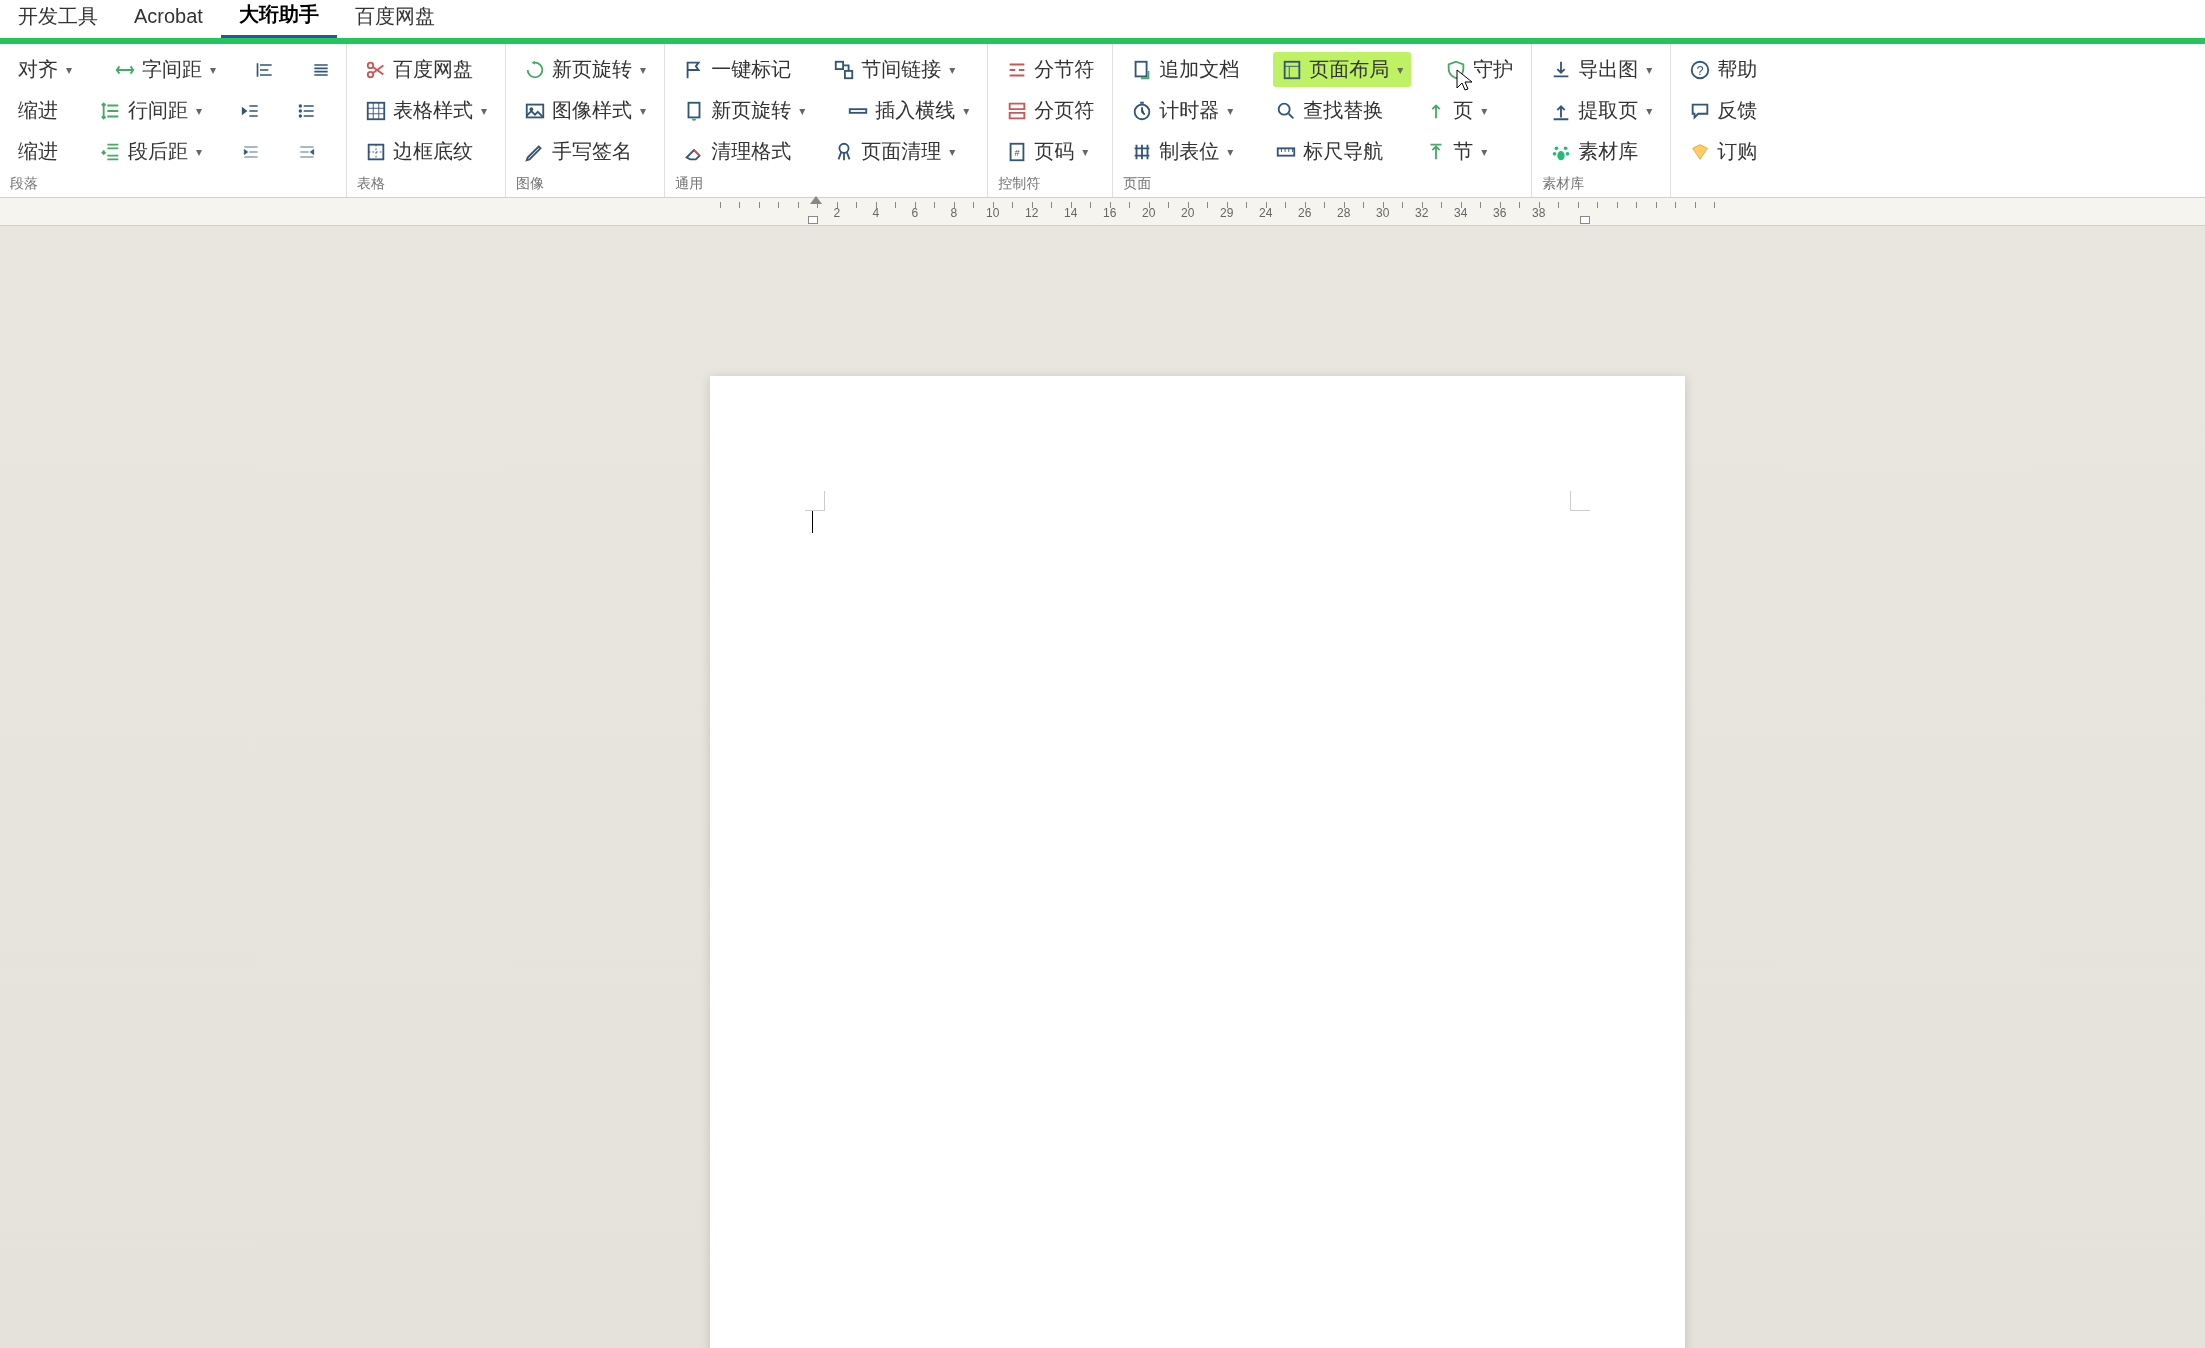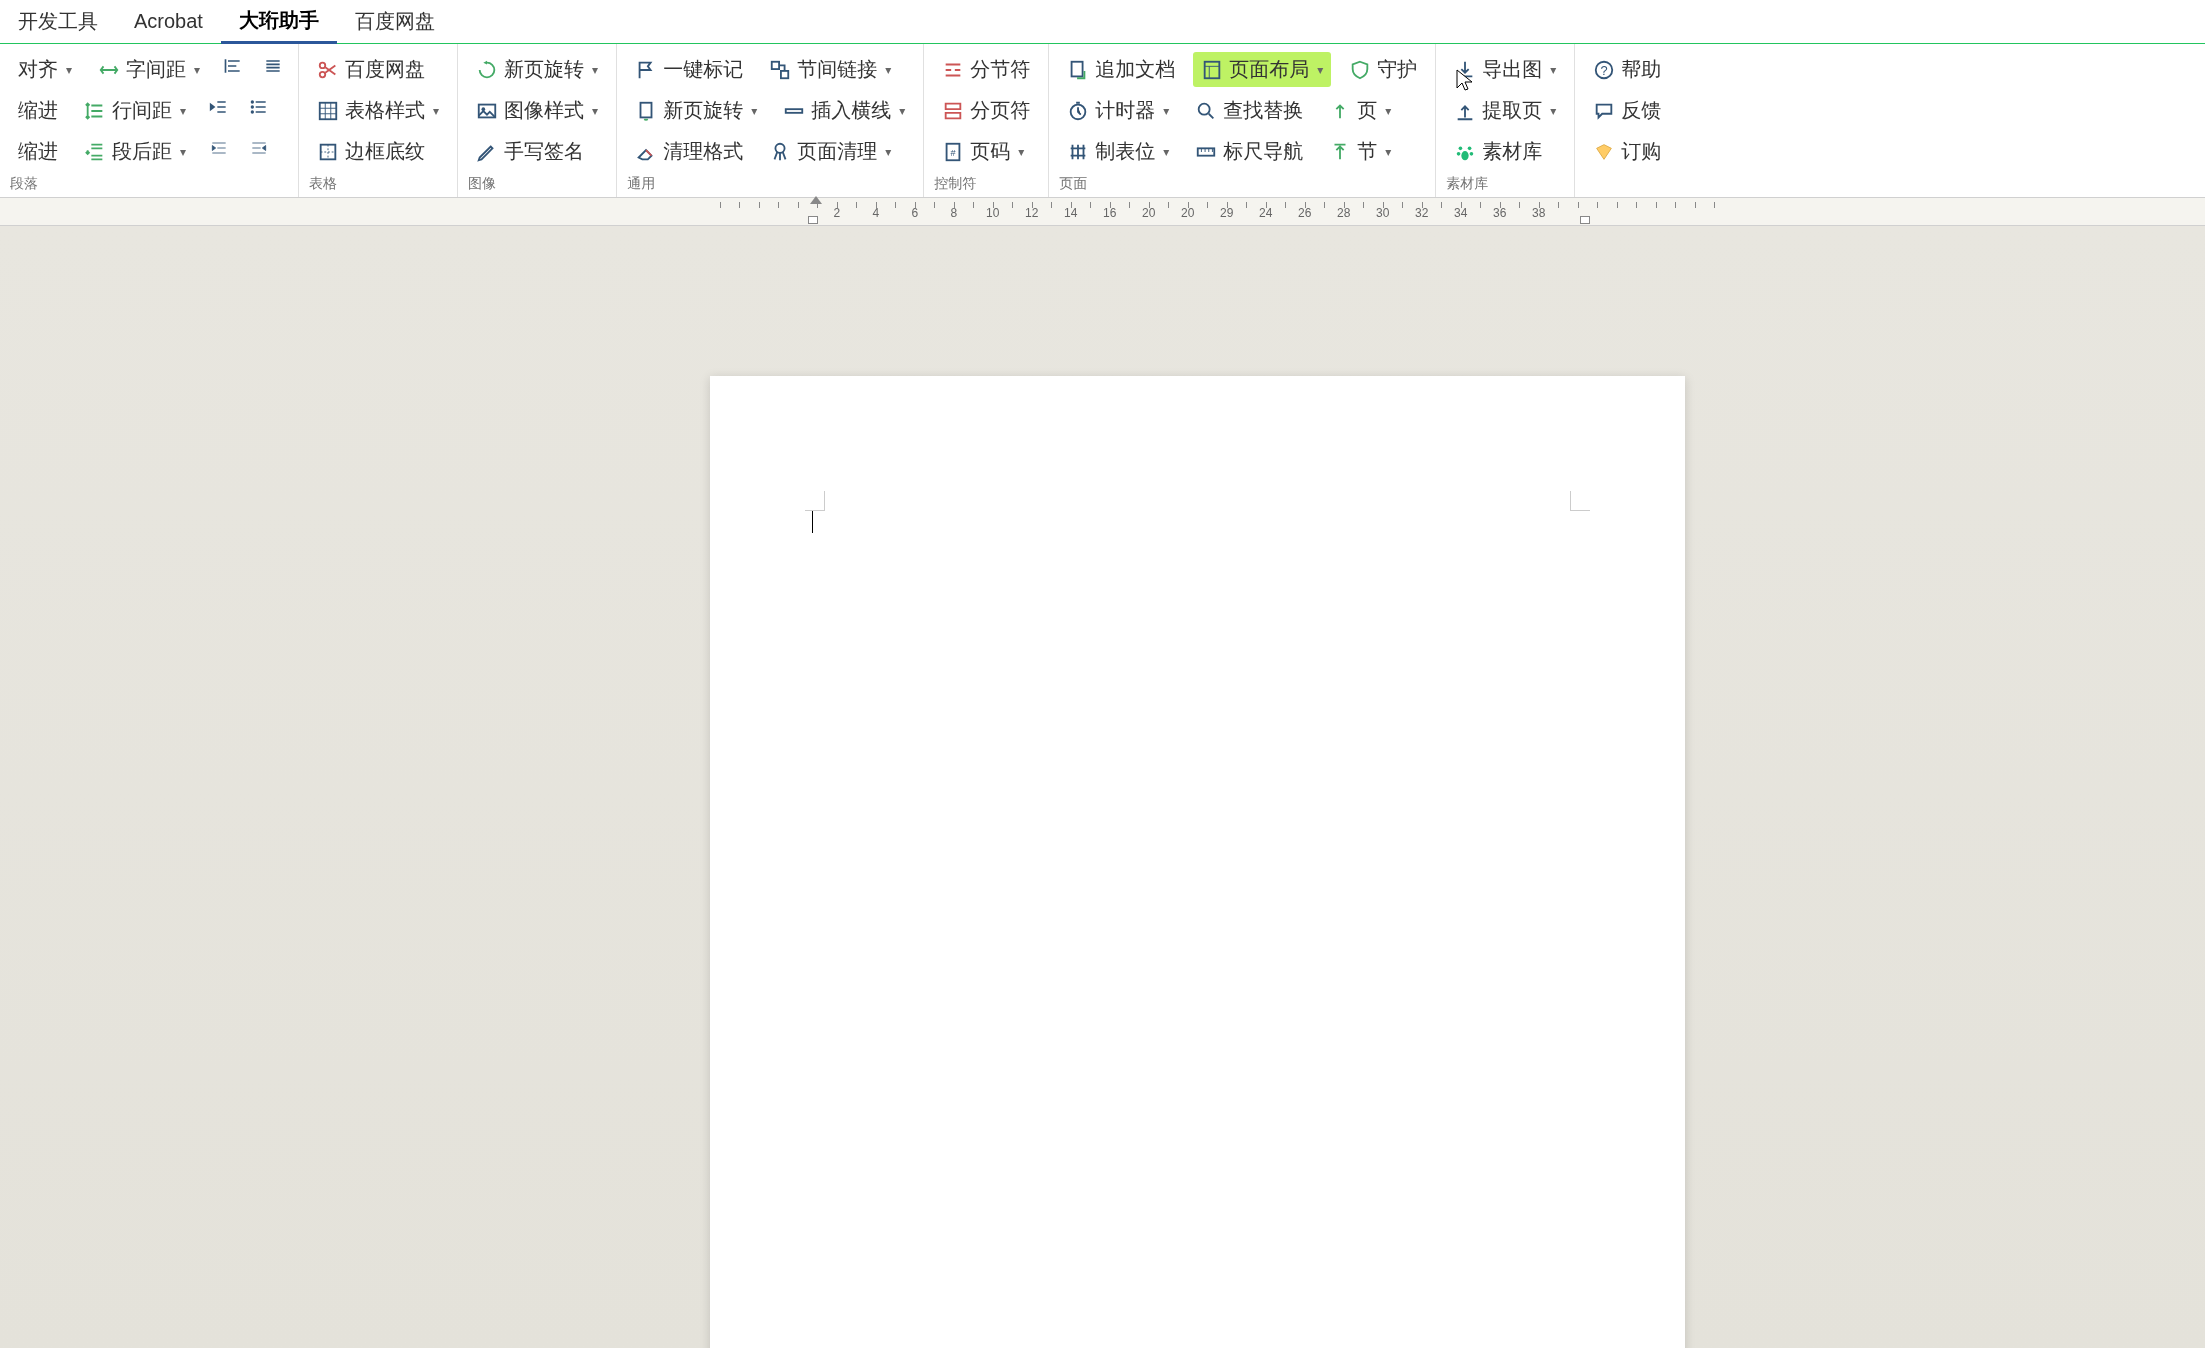--- a/index.html
+++ b/index.html
@@ -1,27 +1,27 @@
 <!DOCTYPE html>
 <html><head>
 <meta charset="utf-8">
 <style>
 * { margin: 0; padding: 0; box-sizing: border-box; }
 body { font-family: "Microsoft YaHei", "PingFang SC", sans-serif; background: #e8e6df; overflow: hidden; width: 2205px; height: 1348px; }
 
 
-.menubar { background: #fff; height: 44px; display: flex; align-items: center; padding-left: 0; border-bottom: 1px solid #22c55e; }
+.menubar { background: #fff; height: 44px; display: flex; align-items: flex-end; padding-left: 0; border-bottom: 6px solid #22c55e; }
 .menu-item { padding: 0 18px; font-size: 20px; color: #333; cursor: pointer; height: 44px; display: flex; align-items: center; }
 .menu-item.active { font-weight: bold; color: #000000; border-bottom: 3px solid #2b579a; }
 
 
 .ribbon { background: #fff; display: flex; border-bottom: 1px solid #d0d0d0; }
 .ribbon-group { border-right: 1px solid #e0e0e0; padding: 8px 10px 4px 10px; display: flex; flex-direction: column; }
 .ribbon-rows { display: flex; flex-direction: column; gap: 6px; }
-.ribbon-row { display: flex; gap: 10px; }
+.ribbon-row { display: flex; gap: 26px; align-items: center; }
 .ribbon-btn { display: flex; align-items: center; gap: 6px; padding: 4px 8px; font-size: 20px; color: #333; cursor: pointer; border-radius: 3px; white-space: nowrap; }
 .ribbon-btn.hovered { background: #bef264; }
 .ribbon-label { text-align: left; font-size: 14px; color: #737373; margin-top: 6px; }
 .icon { width: 22px; height: 22px; display: inline-flex; align-items: center; justify-content: center; flex-shrink: 0; }
 .chevron { font-size: 12px; color: #666; margin-left: 2px; }
 
 
 .small-btn { width: 30px; height: 28px; display: flex; align-items: center; justify-content: center; cursor: pointer; border-radius: 3px; }
 
 

